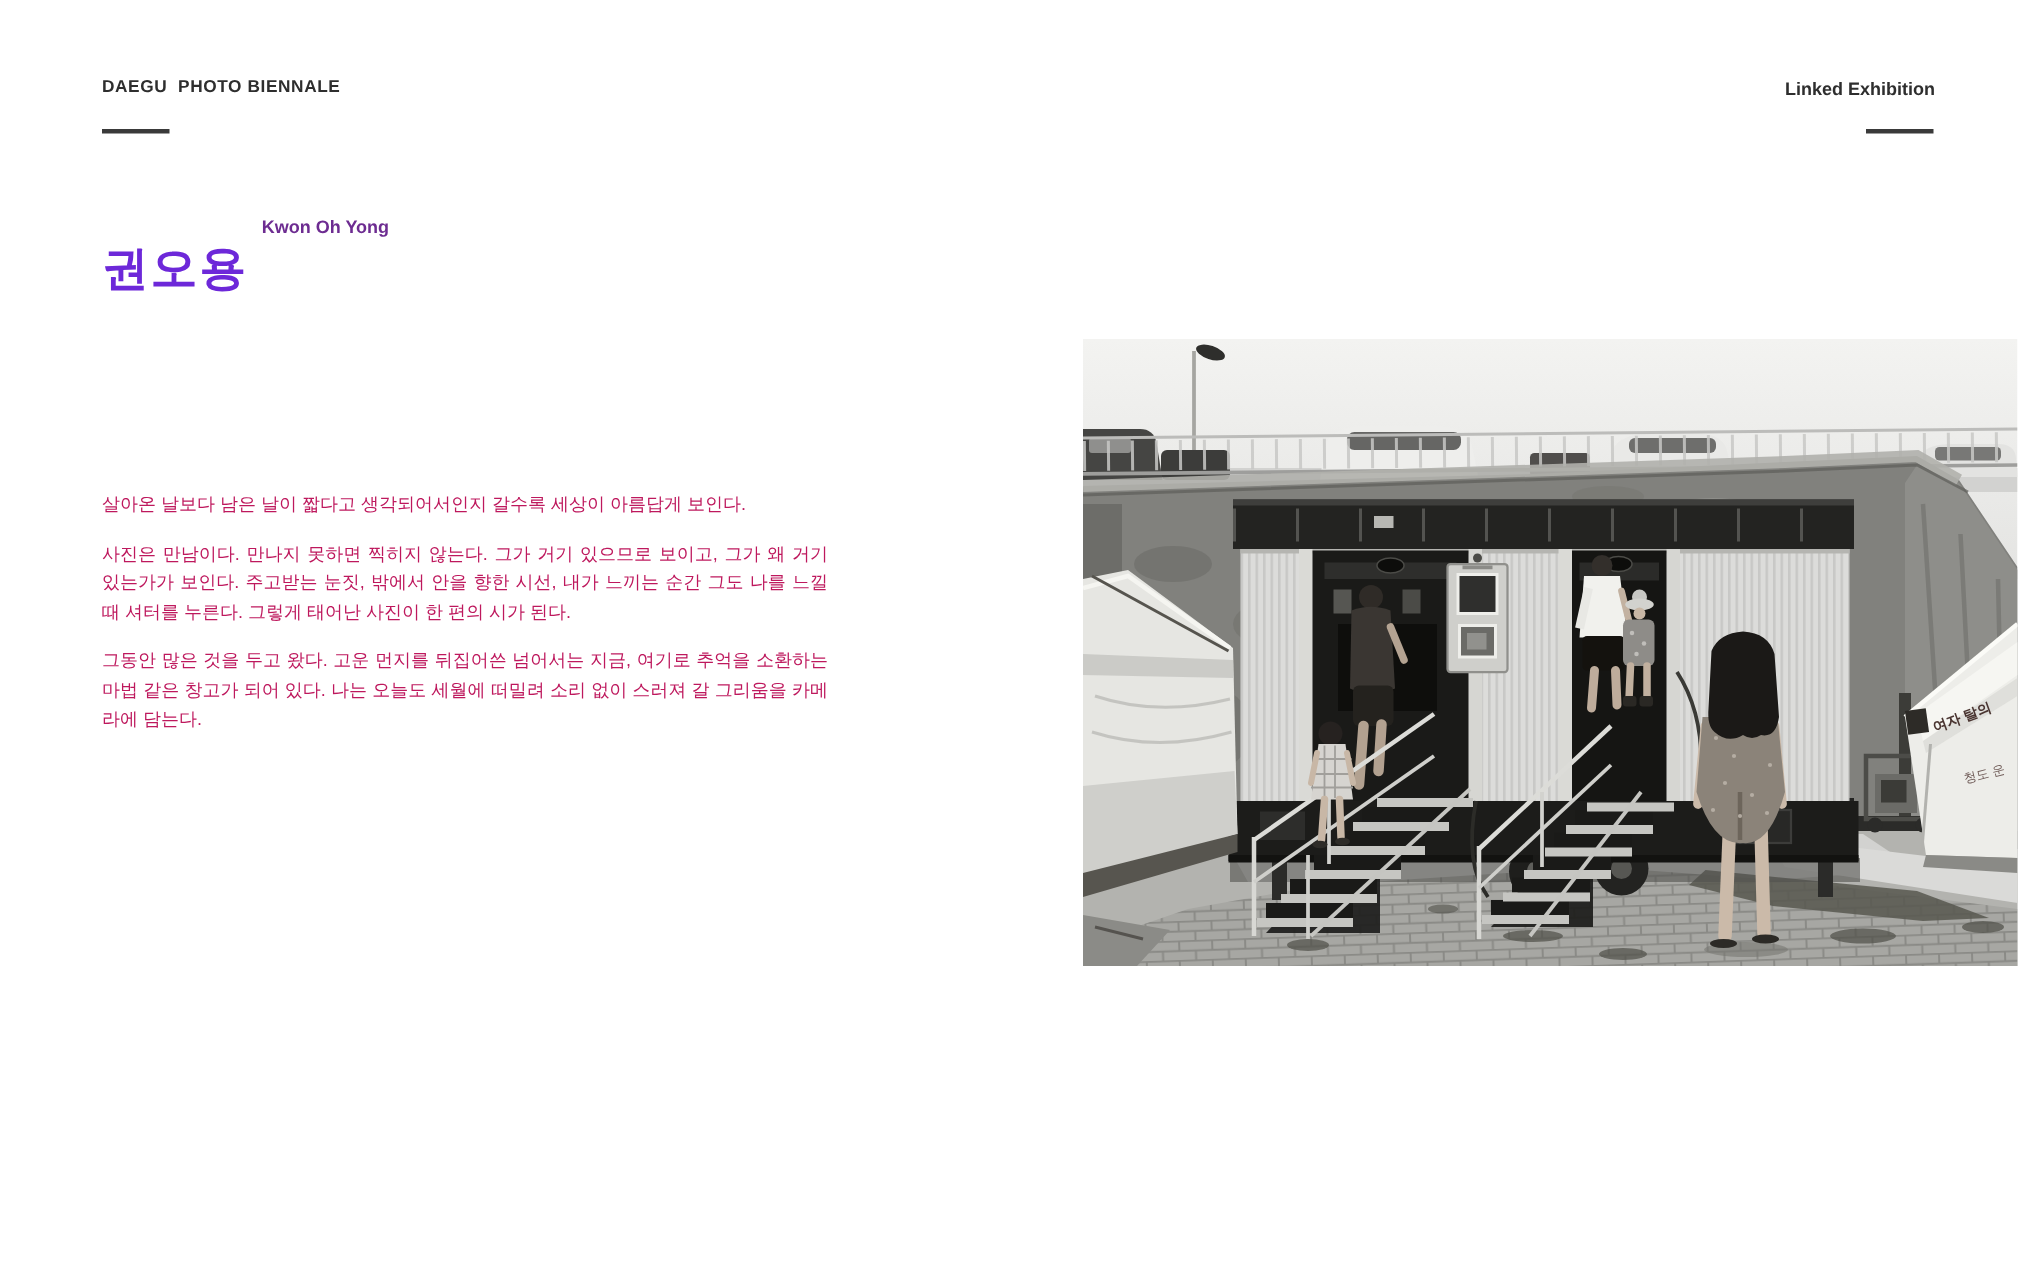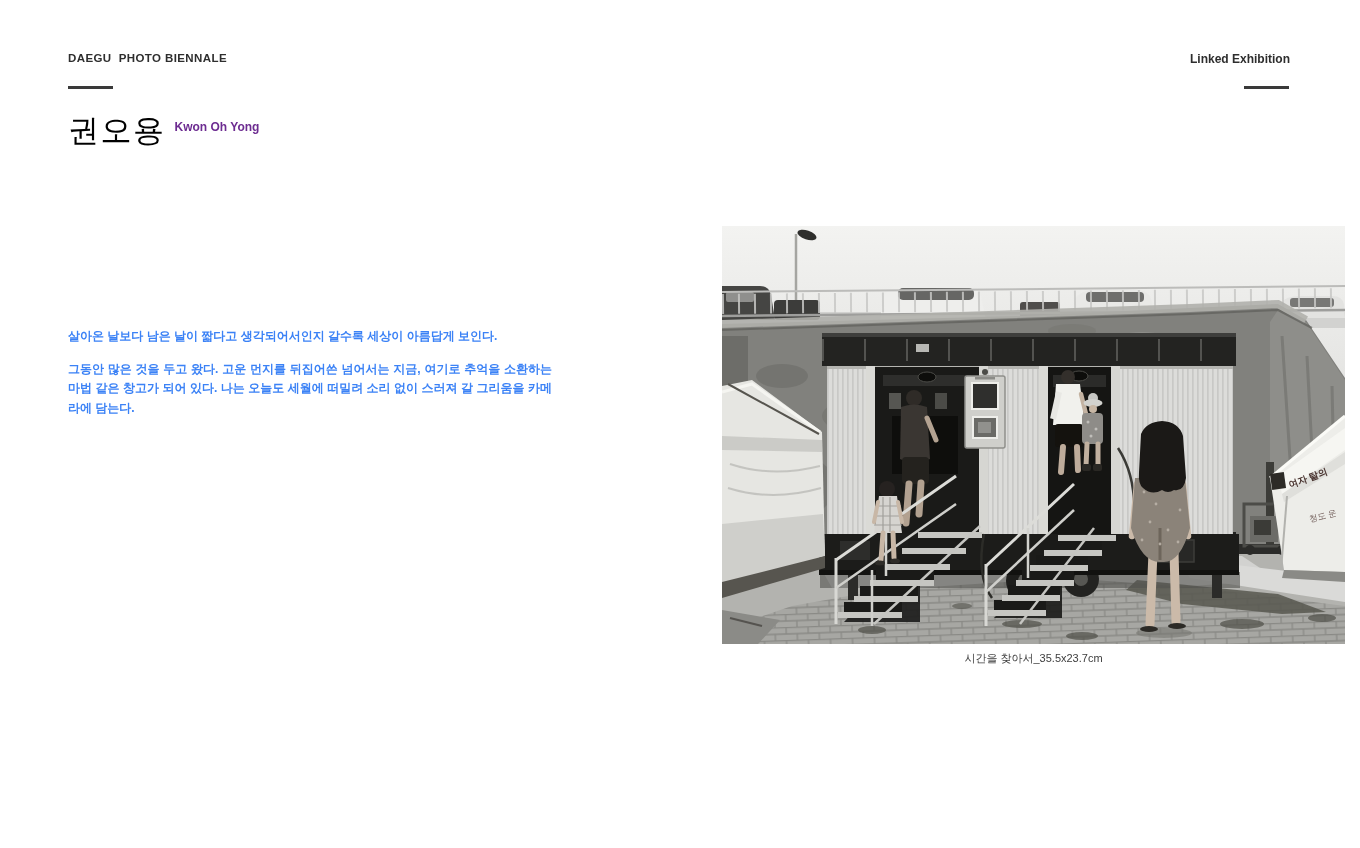--- a/index.html
+++ b/index.html
@@ -8,25 +8,25 @@
   .abs{position:absolute;}
   
   .hdr-left{left:68px;top:52px;font-size:11.5px;font-weight:bold;color:#2e2e2e;
             letter-spacing:.4px;white-space:pre;}
   .rule{height:3px;background:#3a3a3a;width:45px;}
   .rule-left{left:68px;top:86px;}
   .rule-right{right:71px;top:86px;}
   .hdr-right{right:70px;top:52px;font-size:12px;font-weight:bold;color:#2e2e2e;text-align:right;}
   
   .artist{left:68px;top:110px;display:flex;align-items:center;gap:9px;}
-  .artist-kr{font-size:31px;font-weight:normal;color:#000000;letter-spacing:1.5px;}
+  .artist-kr{font-size:31px;font-weight:bold;color:#6d28d9;letter-spacing:1.5px;margin-top:48px;}
   .artist-en{font-size:12px;font-weight:bold;color:#6d2c91;position:relative;top:-4px;}
   
-  .statement{left:68px;top:327px;width:484px;font-size:12px;line-height:19.5px;color:#3b82f6;
-             text-align:justify;word-break:break-all;font-weight:bold;}
+  .statement{left:68px;top:327px;width:484px;font-size:12px;line-height:19.5px;color:#be185d;
+             text-align:justify;word-break:break-all;}
   .statement p{margin:0 0 13px 0;}
   .statement p:last-child{margin-bottom:0;}
   
   .photo{left:722px;top:226px;width:623px;height:418px;}
   .photo svg{display:block;}
   .caption{left:722px;top:651px;width:623px;text-align:center;font-size:11px;color:#3d3d3d;}
   
   .pgnum{font-size:16px;font-weight:bold;color:#2e2e2e;}
   .pg-left{left:68px;top:810px;}
   .pg-right{right:70px;top:810px;}
@@ -42,20 +42,21 @@
   <div class="abs hdr-right">Linked Exhibition</div>
   <div class="abs rule rule-right"></div>
 
   <div class="abs artist">
     <span class="artist-kr">권오용</span>
     <span class="artist-en">Kwon Oh Yong</span>
   </div>
 
   <div class="abs statement">
     <p>살아온 날보다 남은 날이 짧다고 생각되어서인지 갈수록 세상이 아름답게 보인다.</p>
+    <p>사진은 만남이다. 만나지 못하면 찍히지 않는다. 그가 거기 있으므로 보이고, 그가 왜 거기 있는가가 보인다. 주고받는 눈짓, 밖에서 안을 향한 시선, 내가 느끼는 순간 그도 나를 느낄 때 셔터를 누른다. 그렇게 태어난 사진이 한 편의 시가 된다.</p>
     <p>그동안 많은 것을 두고 왔다. 고운 먼지를 뒤집어쓴 넘어서는 지금, 여기로 추억을 소환하는 마법 같은 창고가 되어 있다. 나는 오늘도 세월에 떠밀려 소리 없이 스러져 갈 그리움을 카메라에 담는다.</p>
   </div>
 
   <div class="abs photo">
     <svg width="623" height="418" viewBox="0 0 623 418">
       <defs>
         <linearGradient id="sky" x1="0" y1="0" x2="0" y2="1">
           <stop offset="0" stop-color="#f3f3f1"></stop>
             <stop offset="1" stop-color="#e4e4e2"></stop>
         </linearGradient>
@@ -282,18 +283,17 @@
           <circle cx="446" cy="304" r="1.4"></circle>
         <circle cx="420" cy="314" r="1.4"></circle>
           <circle cx="456" cy="316" r="1.4"></circle>
           <circle cx="438" cy="318" r="1.4"></circle>
         <circle cx="430" cy="256" r="1.4"></circle>
       </g>
       <path d="M419,208 Q424,196 440,195 Q457,196 461,210 L464,252 Q462,266 452,264 Q446,268 440,264 Q430,270 421,262 Q416,258 417,246 Z" fill="#1b1917"></path>
     </svg>
   </div>
 
-  <div class="abs caption">시간을 찾아서_35.5x23.7cm</div>
 
   <div class="abs pgnum pg-left">18</div>
   <div class="abs pgnum pg-right">18</div>
 
 </div>
 
 </body></html>

